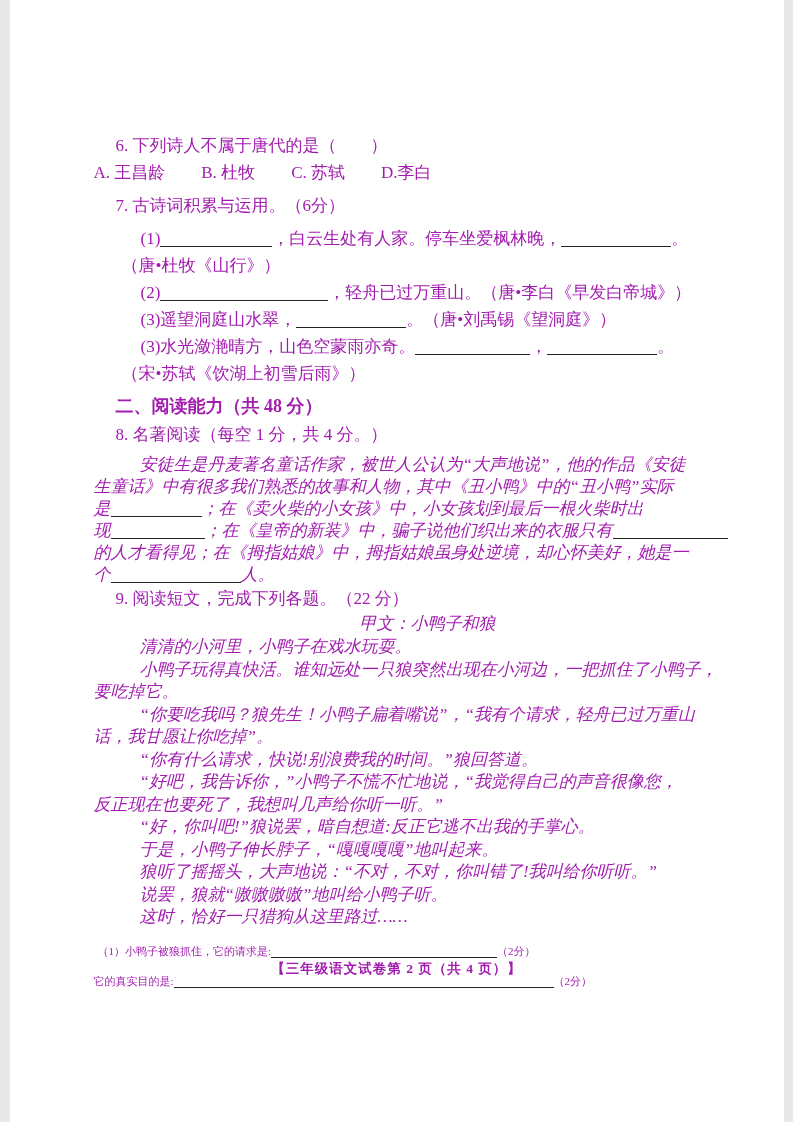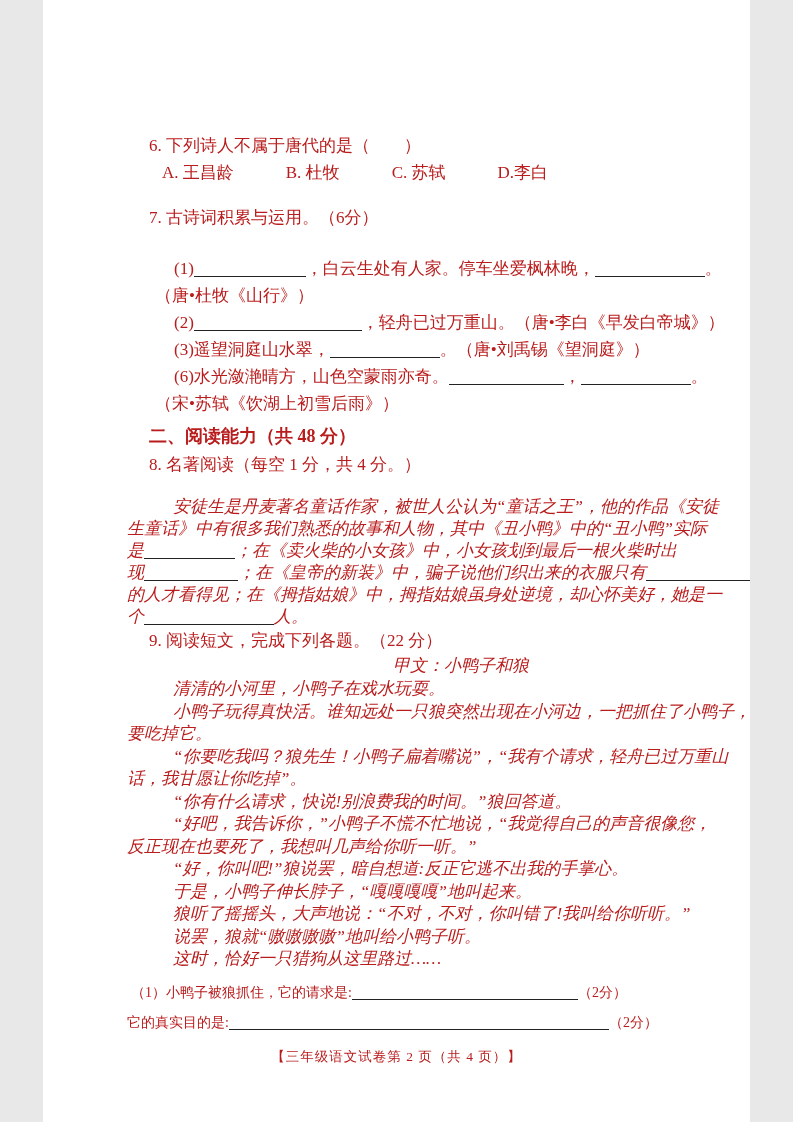--- a/index.html
+++ b/index.html
@@ -1,72 +1,71 @@
 <!DOCTYPE html>
 <html><head>
 <meta charset="utf-8">
 <style>
   html, body { margin: 0; padding: 0; background: #e8e8e8; }
   .page {
     position: relative;
-    width: 707px;
+    width: 774px;
     height: 1122px;
     margin: 0 auto;
     background: #ffffff;
-    color: #b91c1c;
+    color: #a21caf;
     font-family: "Liberation Serif", "DejaVu Serif", serif;
     overflow: hidden;
   }
   .content {
     position: absolute;
     left: 84px;
     top: 0;
     width: 628px;
     padding-top: 132px;
   }
   .line {
     font-size: 17px;
     line-height: 27px;
     white-space: nowrap;
   }
   .q   { margin-left: 22px; }
   .sub { margin-left: 47px; }
   .attr{ margin-left: 28px; }
   .opts{
-    margin-left: 35px;
     display: flex;
-    gap: 52px;
+    gap: 36px;
   }
   .sec-header {
     margin-left: 22px;
     margin-top: 4px;
     font-size: 18px;
     font-weight: bold;
     line-height: 30px;
     white-space: nowrap;
   }
   
   .kai {
     font-style: italic;
     line-height: 22px;
   }
   .kai.story { line-height: 22.5px; }
   .ind { margin-left: 46px; }
   .ml0 { margin-left: 0; }
-  .mt2 { margin-top: 18px; }
-  .mt6 { margin-top: 24px; }
+  .mt2 { margin-top: 6px; }
+  .mt6 { margin-top: 6px; }
   .passage-title {
     font-style: italic;
     font-size: 17px;
     line-height: 24px;
     text-align: center;
     padding-left: 40px;
   }
   .subq {
-    font-size: 14px;
+    font-size: 11px;
     line-height: 30px;
     white-space: nowrap;
   }
   .subq.first { margin-top: 7px; margin-left: 4px; }
   .blank {
     display: inline-block;
     height: 1em;
     margin-bottom: -3px;
     border-bottom: 1.4px solid #222;
   }
@@ -75,26 +74,26 @@
   .w110 { width: 110px; }
   .w112 { width: 112px; }
   .w115 { width: 115px; }
   .w130 { width: 130px; }
   .w168 { width: 168px; }
   .w226 { width: 226px; }
   .w380 { width: 380px; }
   .u { text-underline-offset: 4px; }
   .footer {
     position: absolute;
-    top: 1048px;
+    top: 960px;
     left: 0;
     width: 100%;
     text-align: center;
     font-size: 13.5px;
-    font-weight: 400;
+    font-weight: 700;
     letter-spacing: 1px;
   }
 </style>
 </head>
 <body>
 
 <div class="page">
   <div class="content">
 
     <div class="line q">6. 下列诗人不属于唐代的是（　　）</div>
@@ -110,28 +109,28 @@
       <span>(1)</span><span class="blank w112"></span><span>，白云生处有人家。停车坐爱枫林晚，</span><span class="blank w110"></span><span>。</span>
     </div>
     <div class="line attr">（唐•杜牧《山行》）</div>
     <div class="line sub">
       <span>(2)</span><span class="blank w168"></span><span>，轻舟已过万重山。（唐•李白《早发白帝城》）</span>
     </div>
     <div class="line sub">
       <span>(3)遥望洞庭山水翠，</span><span class="blank w110"></span><span>。（唐•刘禹锡《望洞庭》）</span>
     </div>
     <div class="line sub">
-      <span>(6)水光潋滟晴方，山色空蒙雨亦奇。</span><span class="blank w115"></span><span>，</span><span class="blank w110"></span><span>。</span>
+      <span>(3)水光潋滟晴方，山色空蒙雨亦奇。</span><span class="blank w115"></span><span>，</span><span class="blank w110"></span><span>。</span>
     </div>
     <div class="line attr">（宋•苏轼《饮湖上初雪后雨》）</div>
 
     <div class="sec-header">二、阅读能力（共 48 分）</div>
 
     <div class="line q">8. 名著阅读（每空 1 分，共 4 分。）</div>
-    <div class="line kai ind mt2">安徒生是丹麦著名童话作家，被世人公认为“童话之王”，他的作品《安徒</div>
+    <div class="line kai ind mt2">安徒生是丹麦著名童话作家，被世人公认为“大声地说”，他的作品《安徒</div>
     <div class="line kai ml0">生童话》中有很多我们熟悉的故事和人物，其中《丑小鸭》中的“丑小鸭”实际</div>
     <div class="line kai ml0">
       <span>是</span><span class="blank w91"></span><span>；在《卖火柴的小女孩》中，小女孩划到最后一根火柴时出</span>
     </div>
     <div class="line kai ml0">
       <span>现</span><span class="blank w94"></span><span>；在《皇帝的新装》中，骗子说他们织出来的衣服只有</span><span class="blank w115"></span>
     </div>
     <div class="line kai ml0">的人才看得见；在《拇指姑娘》中，拇指姑娘虽身处逆境，却心怀美好，她是一</div>
     <div class="line kai ml0">
       <span>个</span><span class="blank w130"></span><span>人。</span>

